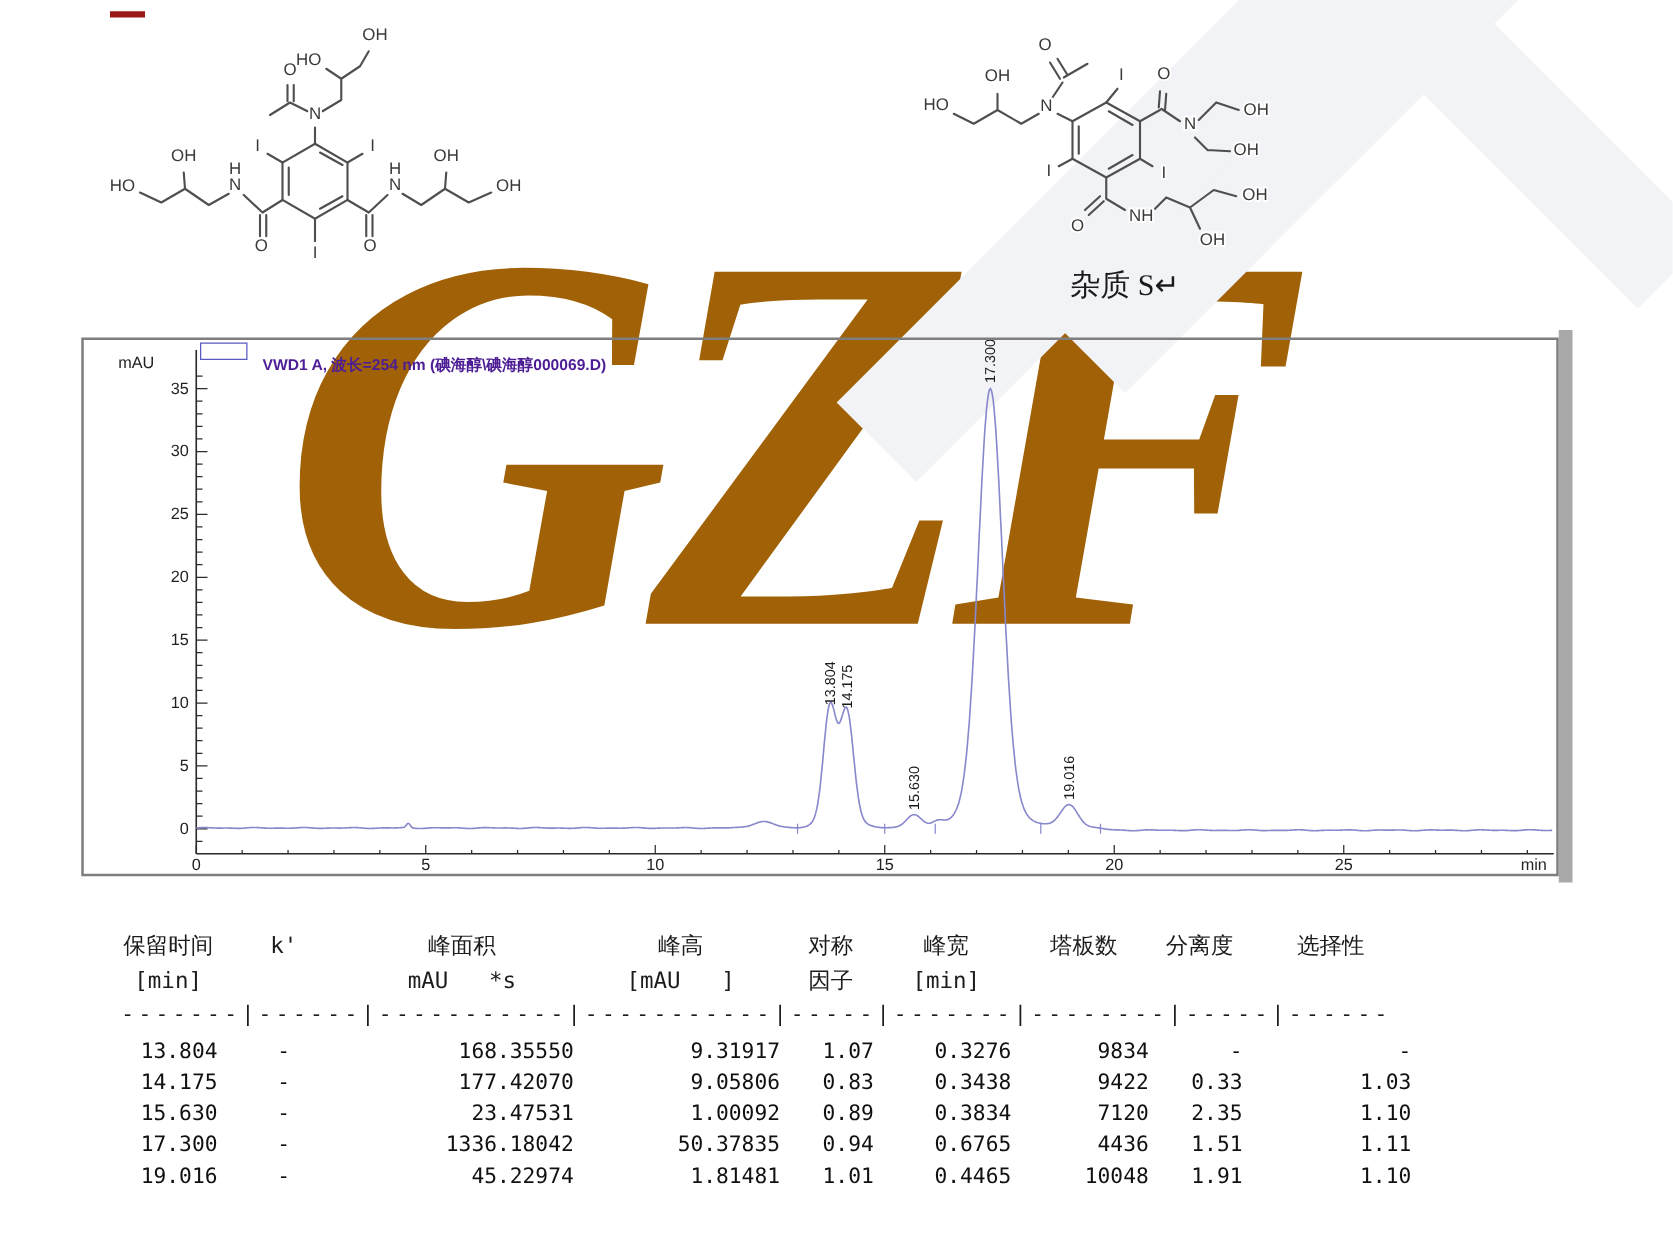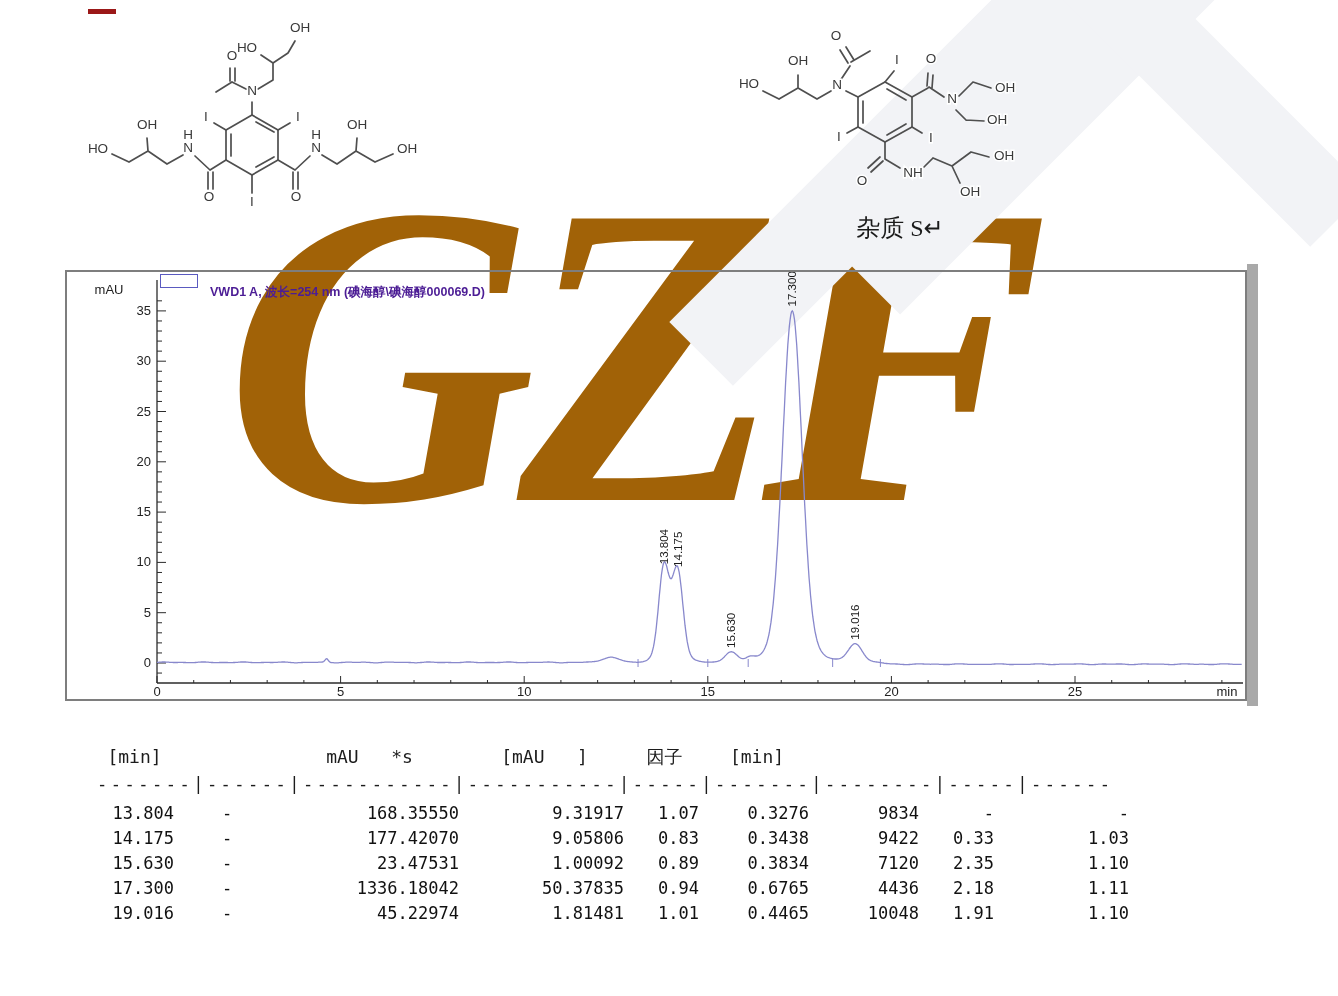--- a/index.html
+++ b/index.html
@@ -233,20 +233,31 @@
       <text x="667.9336" y="375.9307448" transform="rotate(-90 667.9336 375.9307448)" class="peaklab">15.630</text>
       <text x="729.256" y="34.38479139999998" transform="rotate(-90 729.256 34.38479139999998)" class="peaklab">17.300</text>
       <text x="792.2675199999999" y="367.7430114" transform="rotate(-90 792.2675199999999 367.7430114)" class="peaklab">19.016</text>
     </svg>
   <div class="legend-box"></div>
   <div class="legend-label">VWD1 A, 波长=254 nm (碘海醇\碘海醇000069.D)</div>
 </div>
 <div class="scroll-strip"></div>
 
 <div class="results">
+    <div class="trow th">
+      <div class="cell">保留时间</div>
+      <div class="cell">k'</div>
+      <div class="cell">峰面积</div>
+      <div class="cell">峰高</div>
+      <div class="cell">对称</div>
+      <div class="cell">峰宽</div>
+      <div class="cell">塔板数</div>
+      <div class="cell">分离度</div>
+      <div class="cell">选择性</div>
+    </div>
     <div class="trow th th2">
       <div class="cell">[min]</div>
       <div class="cell"></div>
       <div class="cell">mAU   *s</div>
       <div class="cell">[mAU   ]</div>
       <div class="cell">因子</div>
       <div class="cell">[min]</div>
       <div class="cell"></div>
       <div class="cell"></div>
       <div class="cell"></div>
@@ -286,21 +297,21 @@
       <div class="cell">1.10</div>
     </div>
     <div class="trow td">
       <div class="cell">17.300</div>
       <div class="cell">-</div>
       <div class="cell">1336.18042</div>
       <div class="cell">50.37835</div>
       <div class="cell">0.94</div>
       <div class="cell">0.6765</div>
       <div class="cell">4436</div>
-      <div class="cell">2.18</div>
+      <div class="cell">1.51</div>
       <div class="cell">1.11</div>
     </div>
     <div class="trow td">
       <div class="cell">19.016</div>
       <div class="cell">-</div>
       <div class="cell">45.22974</div>
       <div class="cell">1.81481</div>
       <div class="cell">1.01</div>
       <div class="cell">0.4465</div>
       <div class="cell">10048</div>

